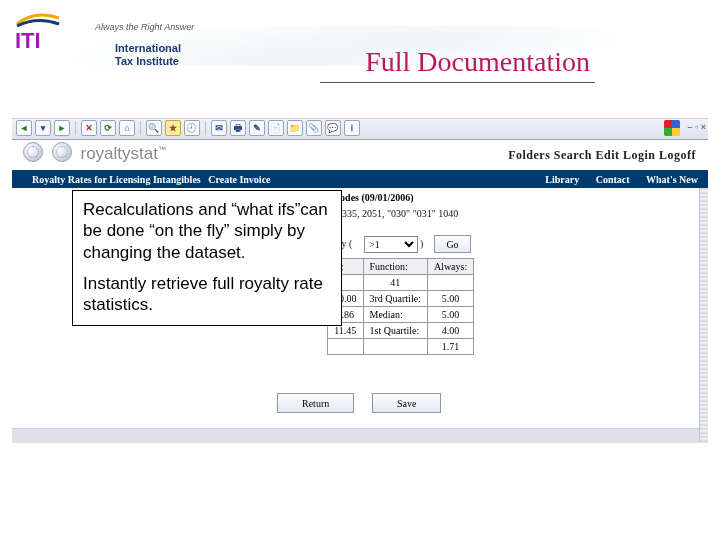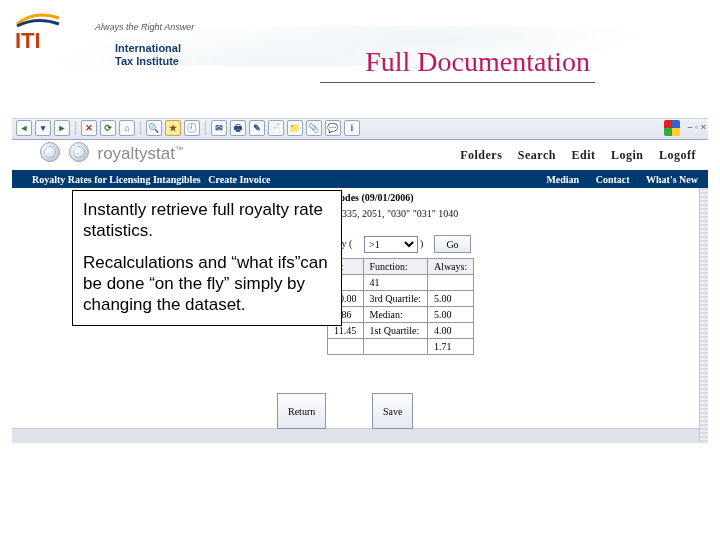--- a/index.html
+++ b/index.html
@@ -1,21 +1,21 @@
 <!DOCTYPE html>
 <html><head>
 <meta charset="utf-8">
 <style>
   html,body{margin:0;padding:0;width:720px;height:540px;font-family:Arial,Helvetica,sans-serif;background:#fff;overflow:hidden}
   .slide{position:relative;width:720px;height:540px}
   
   .hdr{position:absolute;top:0;left:0;right:0;height:80px}
   .logo{position:absolute;left:15px;top:12px}
   .logo-mark{display:inline-block;vertical-align:top}
-  .logo-iti{font:700 22px/1 Arial;color:#c2410c}
+  .logo-iti{font:700 22px/1 Arial;color:#a21caf}
   .logo-swoop{display:block;margin-bottom:2px}
   .logo-text{position:absolute;left:95px;top:22px;font:italic 9px Arial;color:#555}
   .logo-sub{position:absolute;left:115px;top:42px;font:700 11px Arial;color:#1a3a6e;line-height:1.2}
   .wavy{position:absolute;top:26px;left:0;right:0;height:40px;opacity:.12;background:
     radial-gradient(ellipse 350px 50px at 60% 30%,#8ab 0%,transparent 60%),
     radial-gradient(ellipse 400px 70px at 40% 90%,#8ab 0%,transparent 60%)}
   .title{position:absolute;right:130px;top:46px;font:400 28px "Times New Roman",serif;color:#be185d}
   .title-underline{position:absolute;left:320px;right:125px;top:82px;height:1px;background:#555}
   
   .bar{position:absolute;top:118px;left:12px;right:12px;height:20px;background:linear-gradient(#eef1f6,#dfe4ee);border-top:1px solid #cdd3de;border-bottom:1px solid #9aa4b8}
@@ -25,45 +25,45 @@
   .tb .ic.red{color:#b03020}
   .tb .ic.yel{background:#ffe9a8;border-color:#caa33a;color:#7a5a00}
   .tb .sep{width:1px;height:14px;background:#b9c1d1;margin:0 2px}
   .winlogo{position:absolute;right:28px;top:1px;width:16px;height:16px;background:
     linear-gradient(#d22 0 50%,#3a3 0) left/50% 100% no-repeat,
     linear-gradient(#36c 0 50%,#fc3 0) right/50% 100% no-repeat;border-radius:2px}
   .wctrl{position:absolute;right:2px;top:3px;font:700 9px Arial;color:#777}
   
   .app{position:absolute;top:140px;left:12px;right:12px}
   .brandrow{height:30px;background:#fff;border-bottom:2px solid #003b6f;position:relative}
-  .brandlogo{position:absolute;left:28px;top:2px;font:400 17px Arial;color:#6a6a6a}
+  .brandlogo{position:absolute;left:11px;top:2px;font:400 17px Arial;color:#6a6a6a}
   .brandlogo b{color:#8a8a8a;font-weight:400}
   .brandlogo .orb{display:inline-block;width:18px;height:18px;border-radius:50%;
     background:radial-gradient(circle at 35% 35%,#fff,#e2e6ee 40%,#aab2c4 100%);
     border:1px solid #9aa4b8;vertical-align:-3px;margin-right:4px;position:relative}
   .brandlogo .orb::after{content:"";position:absolute;inset:3px;border:1px dotted #8892a6;border-radius:50%}
   .brandlogo sup{font-size:8px;color:#777}
   .topmenu{position:absolute;right:12px;top:8px;font:700 12px Georgia,serif;color:#222;letter-spacing:.5px}
-  .topmenu span{margin-left:12px}
+  .topmenu span{}
   .navstrip{height:16px;background:#003b6f;color:#fff;font:700 10px Verdana;line-height:16px;white-space:nowrap}
   .navstrip .l{float:left;padding-left:20px}
   .navstrip .r{float:right;padding-right:10px}
   .navstrip .r span{margin-left:14px}
   
   .content{position:relative;height:240px;background:#fff}
   .panelTitle{position:absolute;top:4px;left:280px;font:700 10px Verdana;color:#000}
   .fieldlabel{position:absolute;font:400 10px Verdana;color:#111}
   .fieldval{position:absolute;font:400 10px Verdana;color:#111}
   .sel{position:absolute;height:17px;font:10px Verdana;background:#fff;border:1px solid #7a8aa6}
   .gobtn{position:absolute;height:18px;width:37px;border:1px solid #8a96ad;background:linear-gradient(#fdfdfd,#e8ecf3);font:10px Verdana}
   .stattbl{position:absolute;top:70px;left:315px;border:1px solid #777;border-collapse:collapse;font:10px Verdana}
   .stattbl th,.stattbl td{border:1px solid #999;padding:2px 6px;text-align:left}
   .stattbl th{background:#efeff4;font-weight:400}
-  .stattbl td.v{text-align:left}
-  .retbtn,.savebtn{position:absolute;top:205px;height:36px;border:1px solid #8a96ad;background:linear-gradient(#fdfdfd,#e5e9f1);font:10px Verdana;padding:0 10px}
+  .stattbl td.v{text-align:center}
+  .retbtn,.savebtn{position:absolute;top:205px;height:20px;border:1px solid #8a96ad;background:linear-gradient(#fdfdfd,#e5e9f1);font:10px Verdana;padding:0 24px}
   .retbtn{left:265px}
   .savebtn{left:360px}
   .vborder{position:absolute;right:0;top:0;bottom:-14px;width:8px;background:repeating-linear-gradient(0deg,#d9dce4 0 2px,#eceef3 2px 4px);border-left:1px solid #bfc6d4}
   
   .overlay{position:absolute;left:72px;top:190px;width:248px;padding:8px 10px 10px;background:#fff;border:1px solid #000;font:400 17px Arial;color:#000;line-height:1.25}
   .overlay p{margin:0 0 10px}
   .overlay p:last-child{margin:0}
   
   .appfoot{height:14px;background:#dfe2ea;border-top:1px solid #c8cdd9}
 </style>
@@ -132,21 +132,21 @@
       <span>Login</span>
       <span>Logoff</span>
     </div>
   </div>
   <div class="navstrip">
     <span class="l">
       <span>Royalty Rates for Licensing Intangibles</span>
       &nbsp;&nbsp;<span>Create Invoice</span>
     </span>
     <span class="r">
-      <span>Median</span>
+      <span>Library</span>
       <span>Contact</span>
       <span>What's New</span>
     </span>
   </div>
 
   <div class="content">
     <span class="panelTitle">es in SIC Codes (09/01/2006)</span>
     <span class="fieldval" style="top:20px;left:320px">, 3335, 2051, "030" "031" 1040</span>
     <span class="fieldval" style="top:34px;left:320px">s):</span>
     <span class="fieldlabel" style="top:50px;left:320px">ncy (</span>
@@ -193,17 +193,17 @@
 
     <button class="retbtn">Return</button>
     <button class="savebtn">Save</button>
 
     <div class="vborder"></div>
   </div>
   <div class="appfoot"></div>
 </div>
 
 <div class="overlay">
+  <p>Recalculations and “what ifs”can be done “on the fly” simply by changing the dataset.</p>
   <p>Instantly retrieve full royalty rate statistics.</p>
-  <p>Recalculations and “what ifs”can be done “on the fly” simply by changing the dataset.</p>
 </div>
 
 </div>
 
 </body></html>

